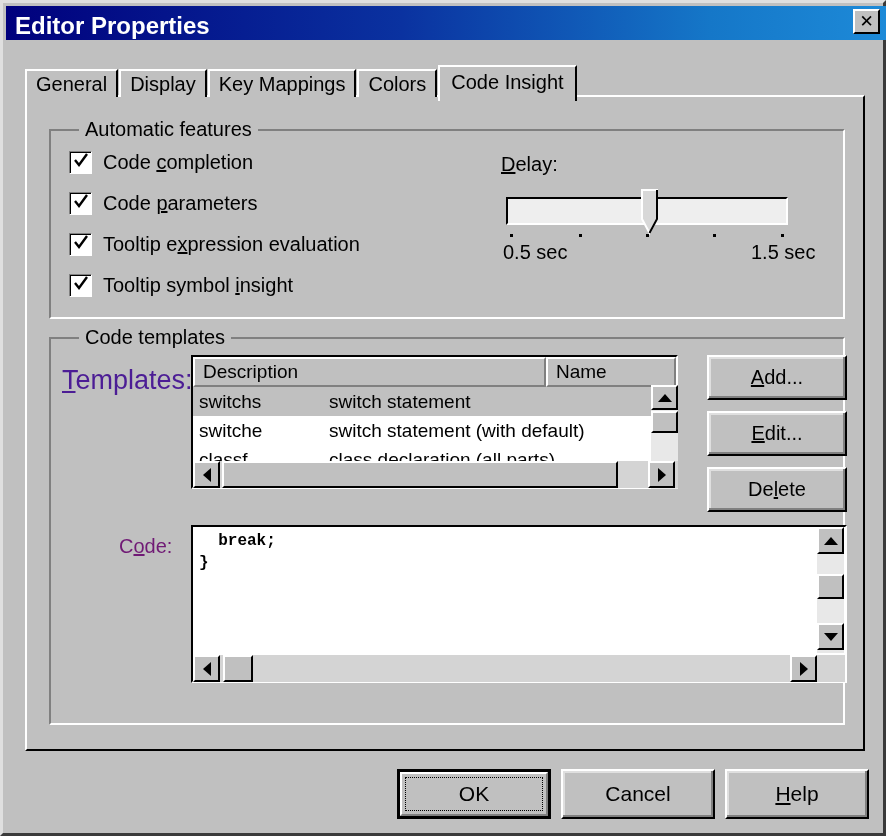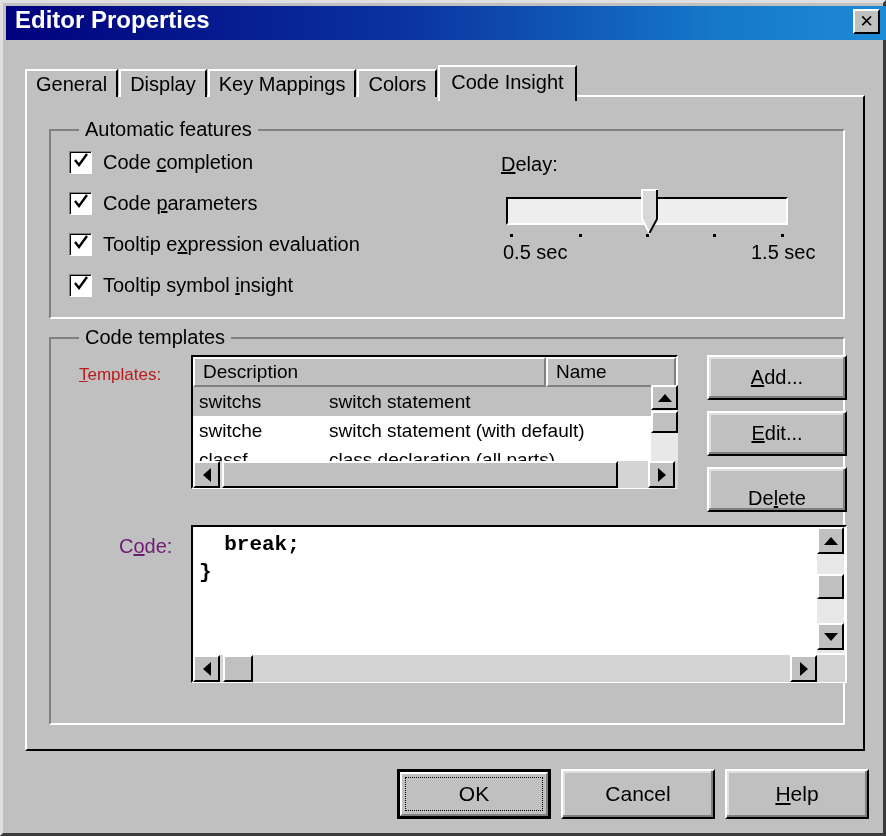--- a/index.html
+++ b/index.html
@@ -23,21 +23,21 @@
     border-right: 3px solid #3a3a3a;
     border-bottom: 3px solid #3a3a3a;
     box-sizing: border-box;
   }
 
   
   #titlebar {
     position: absolute; left: 3px; top: 3px;
     width: 880px; height: 34px;
     background: linear-gradient(to right, #00007d 0%, #0a32a0 45%, #1577c8 80%, #1d8ad8 100%);
-    display: flex; align-items: flex-start;
+    display: flex; align-items: flex-end;
   }
   #title-text {
     color: #ffffff;
     font-size: 24px;
     font-weight: bold;
     letter-spacing: 0px;
     margin-left: 9px;
     white-space: nowrap;
   }
   #close-button {
@@ -194,22 +194,22 @@
     position: absolute; left: 452px; top: 110px;
     font-size: 20px; color: #000;
   }
   #delay-max {
     position: absolute; left: 700px; top: 110px;
     font-size: 20px; color: #000;
   }
 
   
   #templates-label {
-    position: absolute; left: 28px; top: 26px;
-    font-size: 17px; color: #b91c1c;
+    position: absolute; left: 11px; top: 26px;
+    font-size: 27px; color: #4c1d95;
   }
   #listview {
     position: absolute; left: 140px; top: 16px;
     width: 487px; height: 134px;
     background: #ffffff;
     border-left: 2px solid #000000;
     border-top: 2px solid #000000;
     border-right: 2px solid #ffffff;
     border-bottom: 2px solid #ffffff;
     box-sizing: border-box;
@@ -288,42 +288,42 @@
     border-bottom: 2px solid #000000;
     box-sizing: border-box;
     display: flex; align-items: center; justify-content: center;
     font-size: 20px; color: #000;
     cursor: default;
     position: absolute;
     box-shadow: inset -2px -2px 0 #808080, inset 2px 2px 0 #dfdfdf;
   }
   #btn-add    { left: 656px; top: 16px;  width: 140px; height: 45px; }
   #btn-edit   { left: 656px; top: 72px;  width: 140px; height: 45px; }
-  #btn-delete { left: 656px; top: 128px; width: 140px; height: 45px; align-items: flex-end; }
+  #btn-delete { left: 656px; top: 128px; width: 140px; height: 45px; }
 
   
   #code-label {
     position: absolute; left: 68px; top: 196px;
     font-size: 20px; color: #701a75;
   }
   #codebox {
     position: absolute; left: 140px; top: 186px;
     width: 656px; height: 158px;
     background: #ffffff;
     border-left: 2px solid #000000;
     border-top: 2px solid #000000;
     border-right: 2px solid #ffffff;
     border-bottom: 2px solid #ffffff;
     box-sizing: border-box;
     overflow: hidden;
   }
   #code-text {
     position: absolute; left: 6px; top: 4px;
     font-family: "Liberation Mono", "DejaVu Sans Mono", monospace;
-    font-size: 21px;
+    font-size: 16px;
     font-weight: bold;
     color: #000;
     white-space: pre;
     line-height: 1.35;
   }
 
   
   #btnbar { position: absolute; left: 0; top: 760px; width: 886px; height: 76px; }
   .bigbtn {
     position: absolute;

